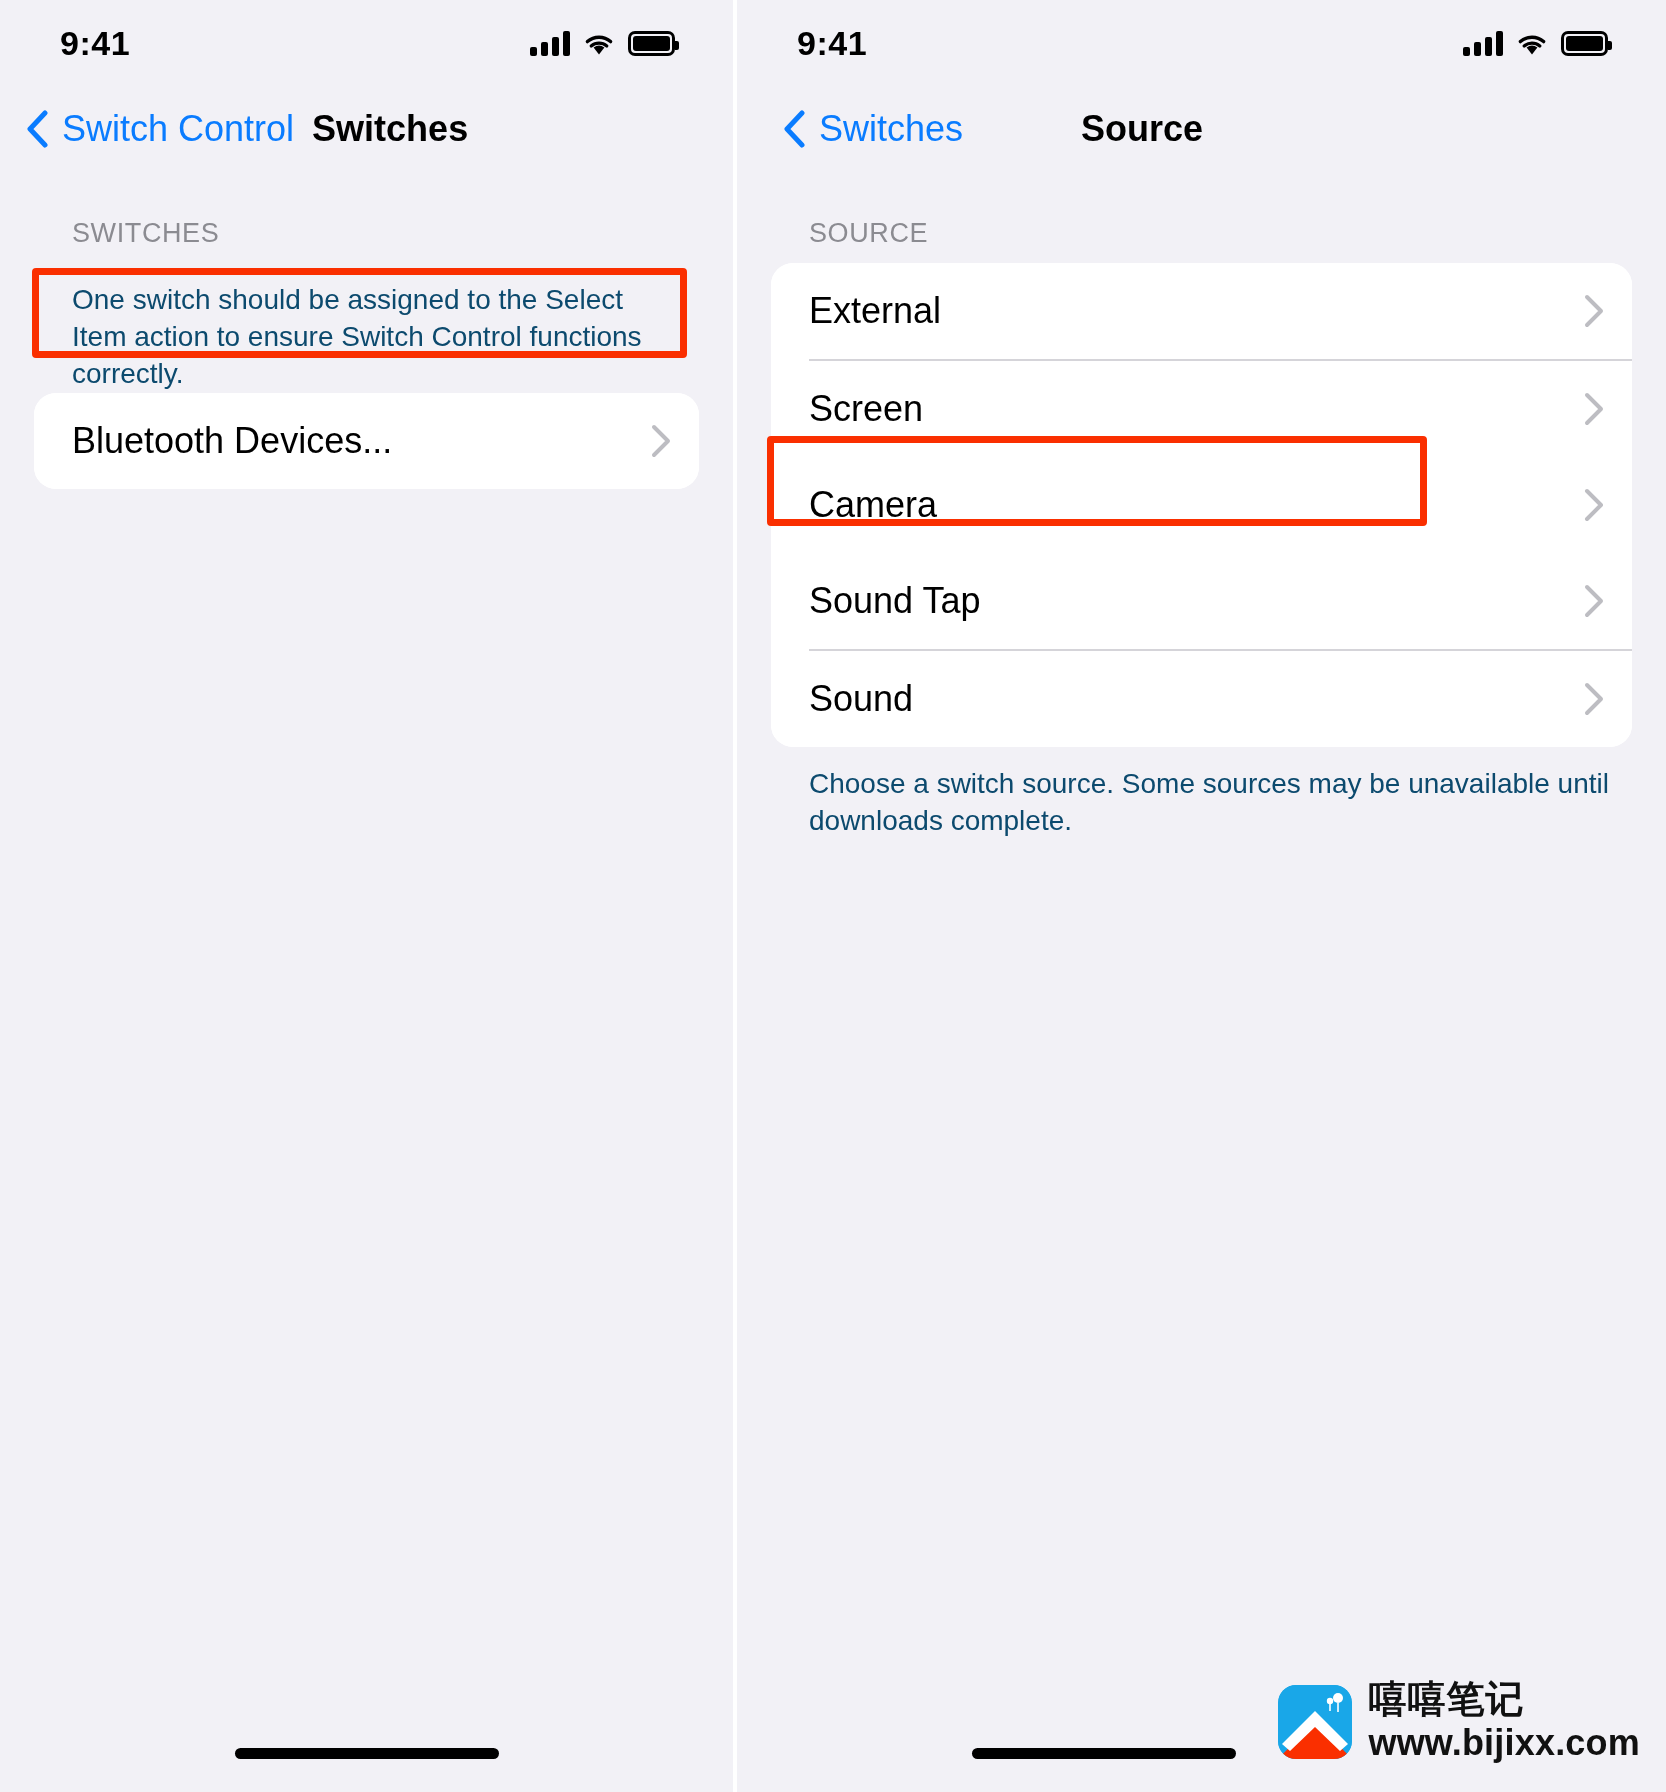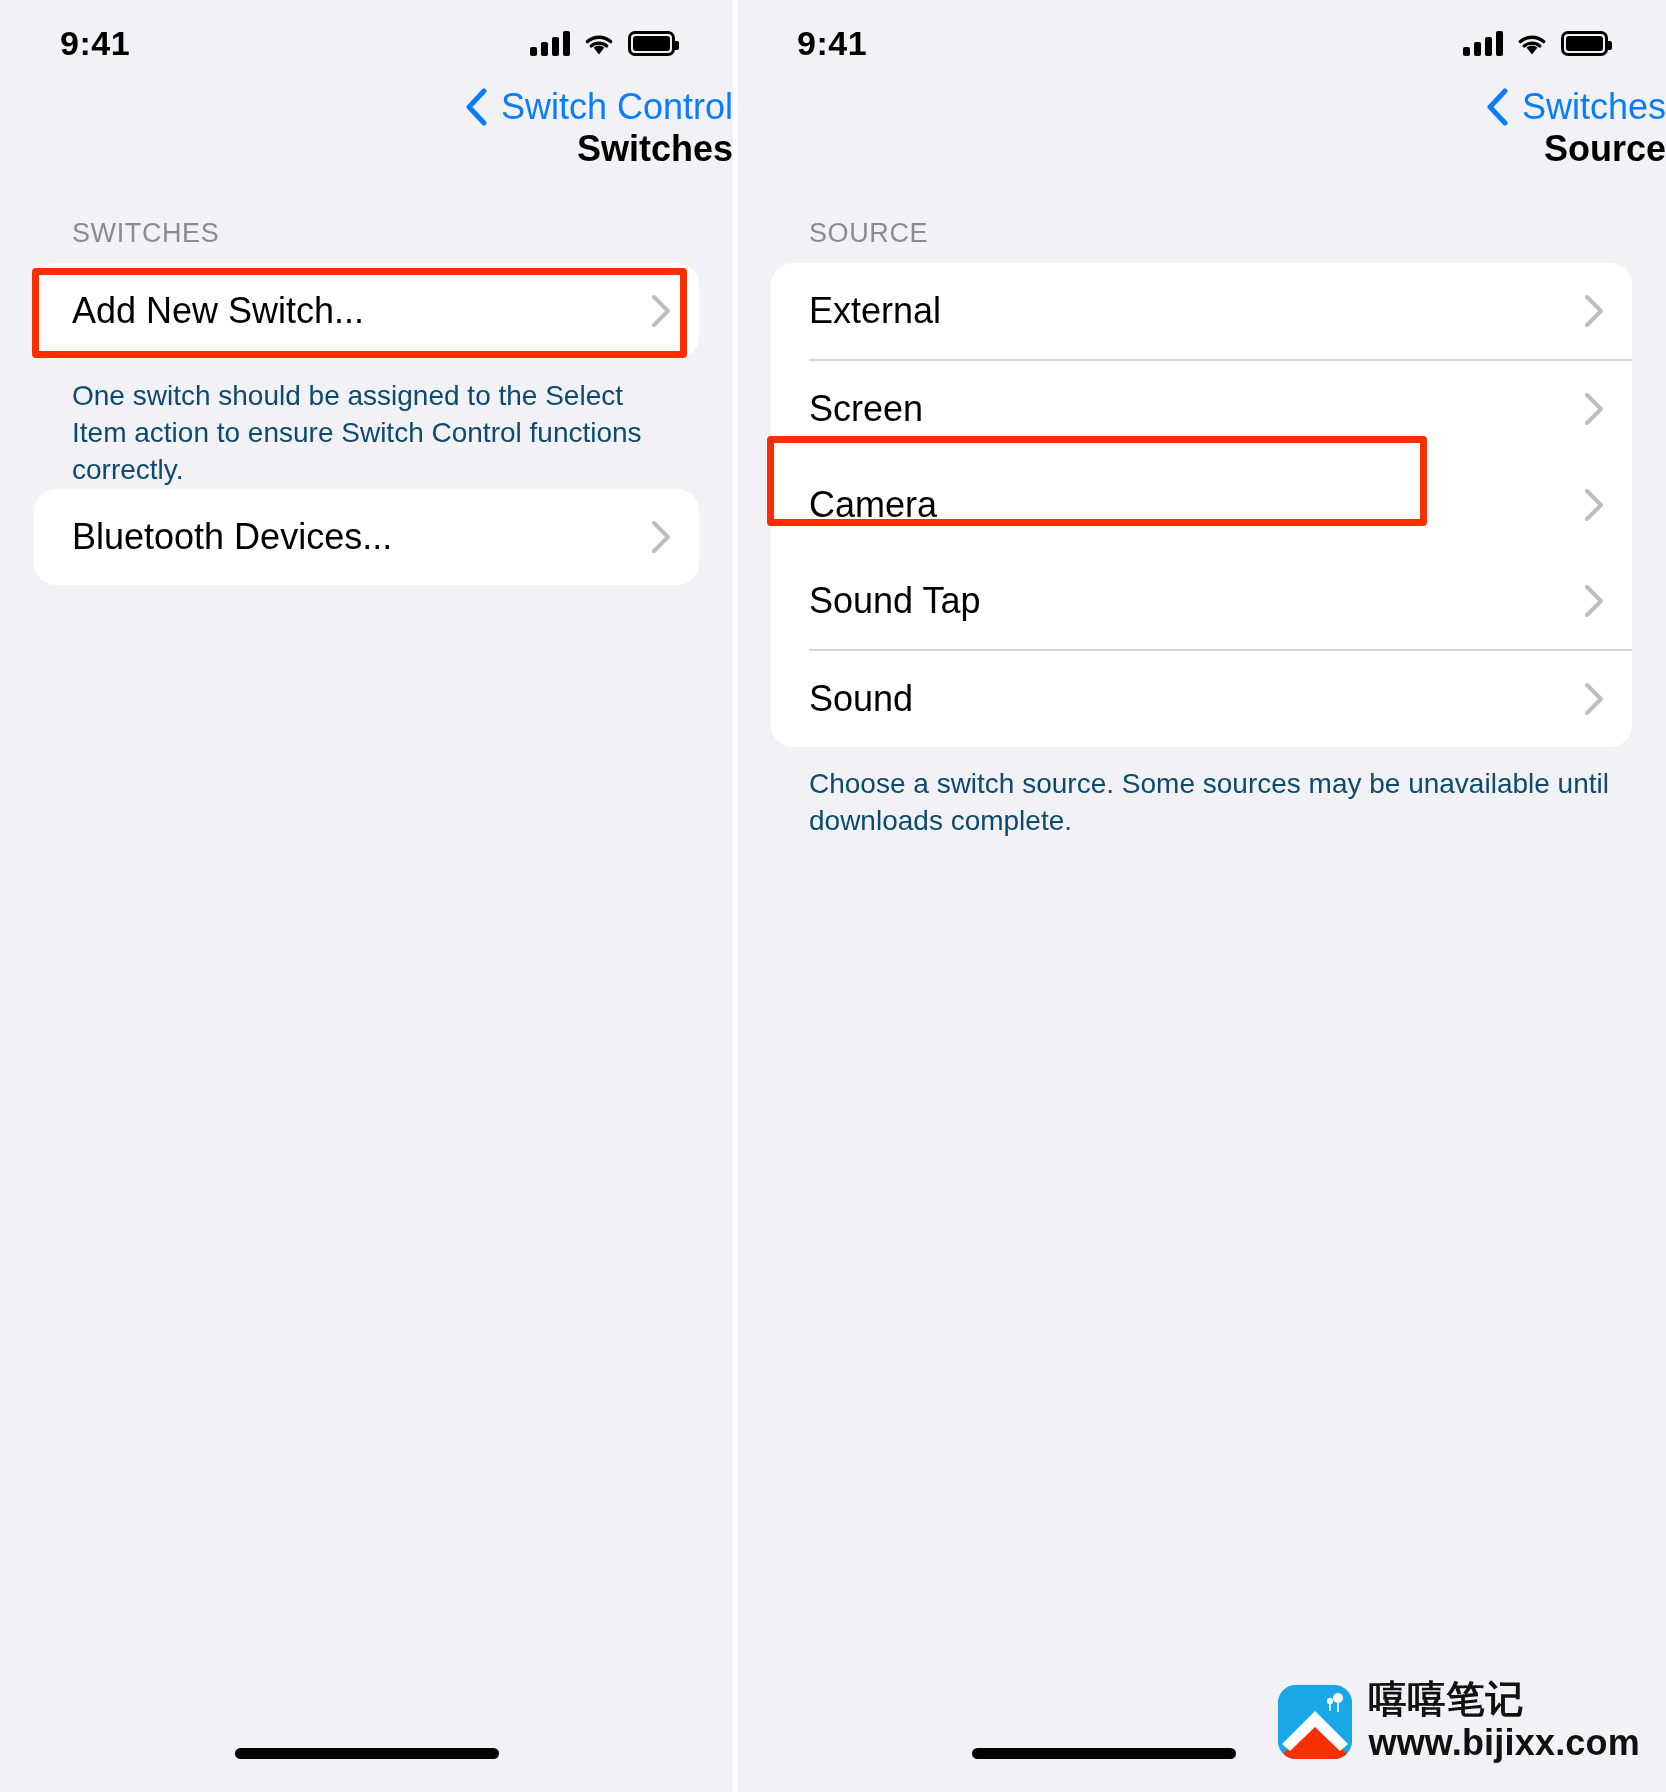--- a/index.html
+++ b/index.html
@@ -41,24 +41,23 @@
   }
   .batt::after {
     content:""; position:absolute; right:-7px; top:7px;
     width:4px; height:9px; background:#000; border-radius:0 2px 2px 0;
   }
   .batt span { display:block; height:100%; width:100%; background:#000; border-radius:3px; }
 
   
   .navbar {
     height:86px;
-    display:flex; align-items:flex-end;
+    display:flex; align-items:center;
     padding-left:26px;
     position:relative;
-    flex-direction:column;
   }
   .navbar.centered { padding-left:46px; }
   .back {
     display:flex; align-items:center; gap:14px;
     cursor:pointer;
   }
   .chev-back { width:22px; height:38px; flex:none; }
   .back-label { font-size:36px; color:#0a7cff; white-space:nowrap; }
   .nav-title {
     font-size:36px; font-weight:bold; color:#000; white-space:nowrap;
@@ -157,28 +156,20 @@
         </svg>
         <span class="back-label">Switch Control</span>
       </div>
       <div class="nav-title">Switches</div>
     </div>
 
     <div class="content">
 
       <div class="section-header">SWITCHES</div>
 
-      <div class="card">
-        <div class="row">
-          <span class="row-label">Add New Switch...</span>
-          <svg class="chev-right" viewBox="0 0 20 34">
-            <path d="M3 3 L17 17 L3 31" stroke="#bdbdc2" stroke-width="4" fill="none" stroke-linecap="round" stroke-linejoin="round"></path>
-          </svg>
-        </div>
-      </div>
 
       <div class="footnote">One switch should be assigned to the Select Item action to ensure Switch Control functions correctly.</div>
 
       <div class="card" style="">
         <div class="row">
           <span class="row-label">Bluetooth Devices...</span>
           <svg class="chev-right" viewBox="0 0 20 34">
             <path d="M3 3 L17 17 L3 31" stroke="#bdbdc2" stroke-width="4" fill="none" stroke-linecap="round" stroke-linejoin="round"></path>
           </svg>
         </div>

